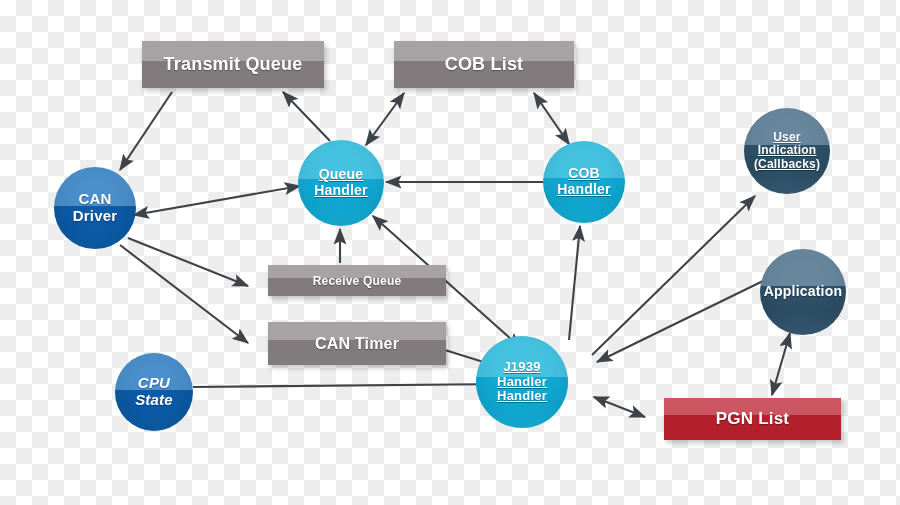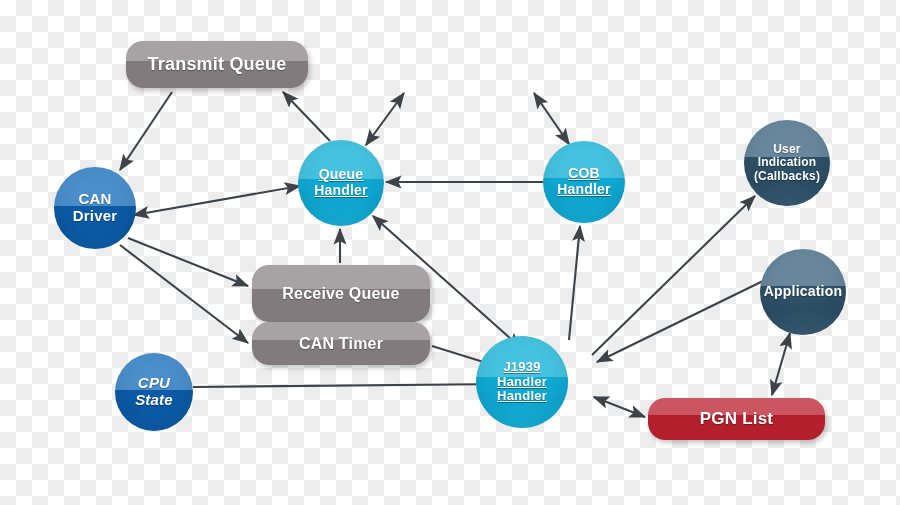--- a/index.html
+++ b/index.html
@@ -65,22 +65,23 @@
   }
   .c-slate {
     background:
       linear-gradient(to bottom,
         #68879d 0%, #68879d 43%,
         #2f5269 43%, #2c4f66 72%, #3a607a 100%);
     box-shadow: inset 0 -10px 22px rgba(0,0,0,0.12);
   }
   
   .boxnode {
-    border-radius: 17px;
+    border-radius: 0;
     box-shadow: 2px 3px 5px rgba(0,0,0,0.22);
+    margin-left: 16px;
   }
   .b-gray {
     background: linear-gradient(to bottom,
       #a7a2a3 0%, #a7a2a3 42%,
       #827b7d 42%, #827b7d 100%);
   }
   .b-red {
     background: linear-gradient(to bottom,
       #cb5560 0%, #cb5560 40%,
       #b31f2b 40%, #b31f2b 100%);
@@ -123,22 +124,25 @@
       <line x1="765" y1="280" x2="597" y2="362" marker-end="url(#ah)"></line>
       <line x1="594" y1="397" x2="645" y2="417" marker-end="url(#ah)" marker-start="url(#ahs)"></line>
       <line x1="772" y1="395" x2="790" y2="333" marker-end="url(#ah)" marker-start="url(#ahs)"></line>
     </g>
   </svg>
 
   <div class="node boxnode b-gray t18" style="left:126px; top:41px; width:182px; height:47px;">
     <span class="lbl">Transmit Queue</span>
   </div>
 
-
-  <div class="node boxnode b-gray t16" style="left:252px; top:265px; width:178px; height:57px; font-size:16px;">
+  <div class="node boxnode b-gray t18" style="left:378px; top:41px; width:180px; height:47px;">
+    <span class="lbl">COB List</span>
+  </div>
+
+  <div class="node boxnode b-gray t16" style="left:252px; top:265px; width:178px; height:31px; font-size:12px;">
     <span class="lbl">Receive Queue</span>
   </div>
 
   <div class="node boxnode b-gray" style="left:252px; top:322px; width:178px; height:43px; font-size:16px;">
     <span class="lbl">CAN Timer</span>
   </div>
 
   <div class="node circle c-blue t15" style="left:54px; top:167px; width:82px; height:82px;">
     <span class="lbl">
       <span>CAN</span><br>
@@ -172,21 +176,21 @@
   </div>
 
   <div class="node circle c-cyan t13" style="left:476px; top:336px; width:92px; height:92px;text-align:center;">
     <span class="lbl">
       <span>J1939</span><br>
       <span>Handler</span><br>
       <span>Handler</span>
     </span>
   </div>
 
-  <div class="node circle c-slate t12" style="left:744px; top:120px; width:86px; height:86px;">
+  <div class="node circle c-slate t12" style="left:744px; top:108px; width:86px; height:86px;text-decoration:underline;">
     <span class="lbl">
       <span>User</span><br>
       <span>Indication</span><br>
       <span>(Callbacks)</span>
     </span>
   </div>
 
   <div class="node circle c-slate t14" style="left:760px; top:249px; width:86px; height:86px;">
     <span class="lbl">Application</span>
   </div>

